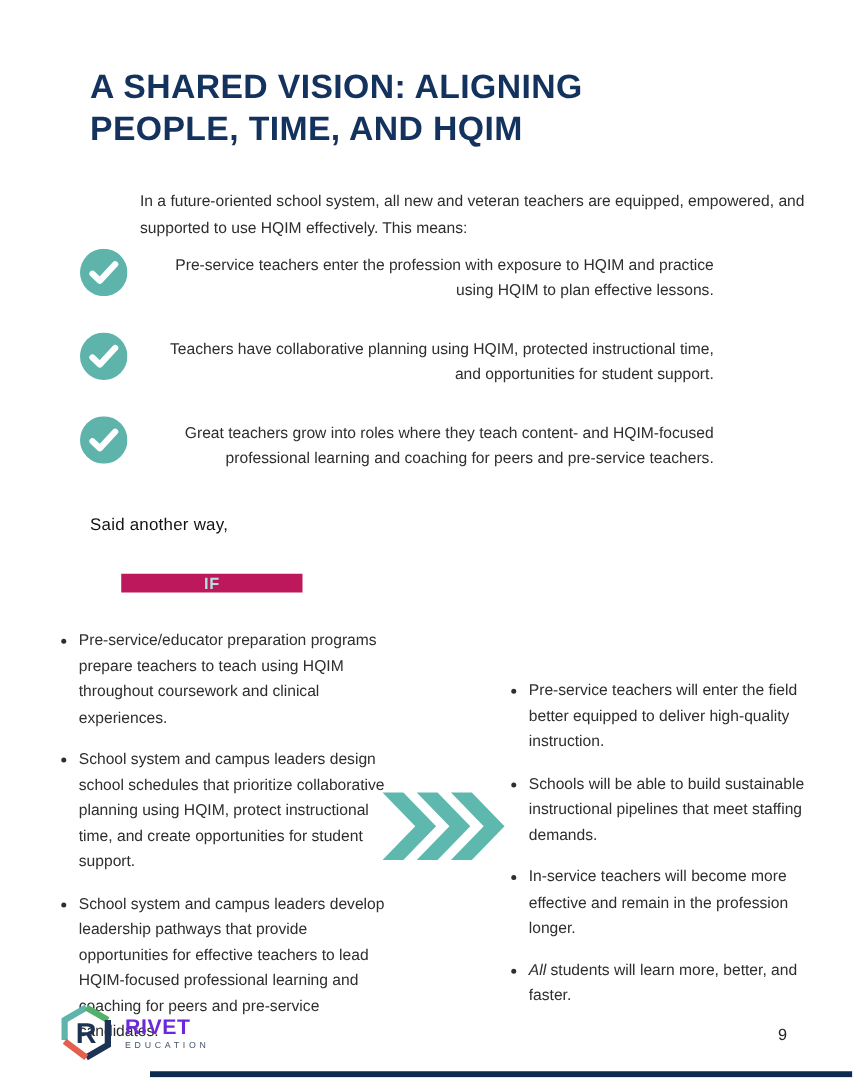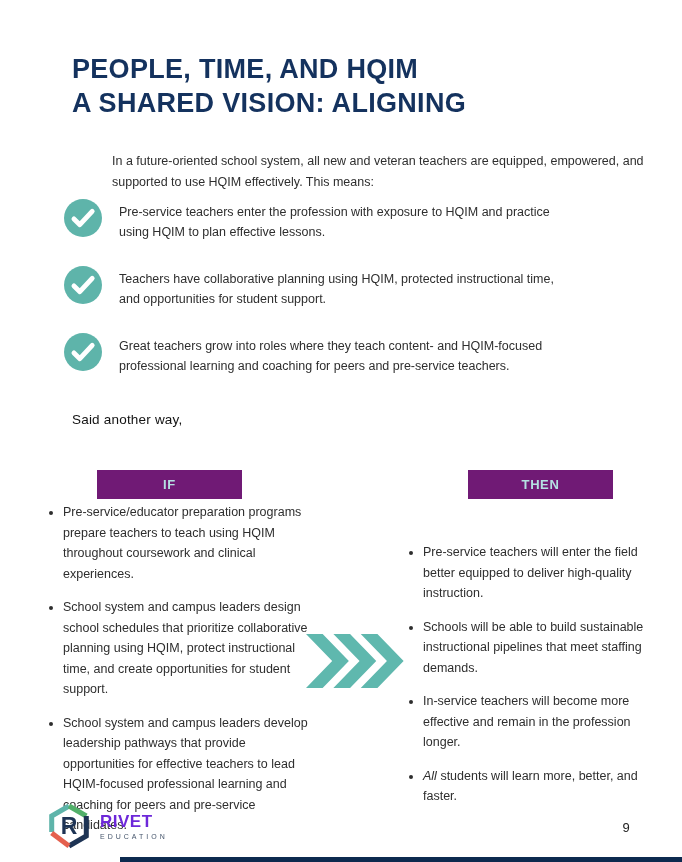--- a/index.html
+++ b/index.html
@@ -16,29 +16,29 @@
     position:absolute;left:72px;top:138px;width:548px;
     font-size:12.5px;line-height:21px;color:#2e2e2e;margin-left:40px;
   }
   .checklist{
     position:absolute;left:64px;top:199px;width:520px;
     display:flex;flex-direction:column;gap:24px;
   }
   .check-item{display:flex;gap:17px;align-items:flex-start;}
   .check-icon{width:38px;height:38px;flex:0 0 38px;}
   .check-text{
-    width:452px;font-size:12.5px;line-height:20px;color:#2e2e2e;padding-top:3px;
+    width:452px;font-size:12.5px;line-height:20px;color:#2e2e2e;padding-top:3px;text-align:right;
   }
   .said{
     position:absolute;left:72px;top:412px;
     font-size:13.5px;font-weight:normal;color:#121212;letter-spacing:0.2px;
   }
   .badge{
-    position:absolute;top:470px;width:145px;height:29px;
-    background:#701a75;color:#b5e0e2;
+    position:absolute;top:459px;width:145px;height:15px;
+    background:#be185d;color:#b5e0e2;
     display:flex;align-items:center;justify-content:center;
     font-size:13px;font-weight:bold;letter-spacing:0.6px;
   }
   .badge-if{left:97px;}
   .badge-then{left:468px;}
   .col-list{position:absolute;font-size:12.5px;line-height:20.5px;color:#2e2e2e;}
   .col-list ul{margin:4px;padding-left:15px;}
   .col-list li{margin-bottom:13px;}
   .if-list{left:44px;top:498px;width:272px;}
   .then-list{left:404px;top:538px;width:244px;}
@@ -58,22 +58,22 @@
     position:absolute;left:120px;right:0;bottom:0;height:5px;background:#0d2a4f;
   }
   em{font-style:italic;}
 </style>
 </head>
 <body>
 
 <div class="page">
 
   <h1 class="page-title" style="margin:0;">
+    <span style="display:block;">A SHARED VISION: ALIGNING</span>
     <span style="display:block;">PEOPLE, TIME, AND HQIM</span>
-    <span style="display:block;">A SHARED VISION: ALIGNING</span>
   </h1>
 
   <p class="intro">In a future-oriented school system, all new and veteran teachers are equipped, empowered, and supported to use HQIM effectively. This means:</p>
 
   <div class="checklist">
     <div class="check-item">
       <svg class="check-icon" viewBox="0 0 24 24">
         <circle cx="12" cy="12" r="12" fill="#5eb4aa"></circle>
         <path d="M6.3 12.6 L10 16.2 L17.8 7.8" stroke="#ffffff" stroke-width="3.1" fill="none" stroke-linecap="round" stroke-linejoin="round"></path>
       </svg>
@@ -91,21 +91,20 @@
         <circle cx="12" cy="12" r="12" fill="#5eb4aa"></circle>
         <path d="M6.3 12.6 L10 16.2 L17.8 7.8" stroke="#ffffff" stroke-width="3.1" fill="none" stroke-linecap="round" stroke-linejoin="round"></path>
       </svg>
       <div class="check-text">Great teachers grow into roles where they teach content- and HQIM-focused professional learning and coaching for peers and pre-service teachers.</div>
     </div>
   </div>
 
   <div class="said">Said another way,</div>
 
   <div class="badge badge-if">IF</div>
-  <div class="badge badge-then">THEN</div>
 
   <div class="col-list if-list">
     <ul>
       <li><span>Pre-service/educator preparation programs prepare teachers to teach using HQIM throughout coursework and clinical experiences.</span></li>
       <li><span>School system and campus leaders design school schedules that prioritize collaborative planning using HQIM, protect instructional time, and create opportunities for student support.</span></li>
       <li><span>School system and campus leaders develop leadership pathways that provide opportunities for effective teachers to lead HQIM-focused professional learning and coaching for peers and pre-service candidates.</span></li>
     </ul>
   </div>
 
   <svg class="chevrons" width="100" height="58" viewBox="0 0 84 58" preserveAspectRatio="none">

